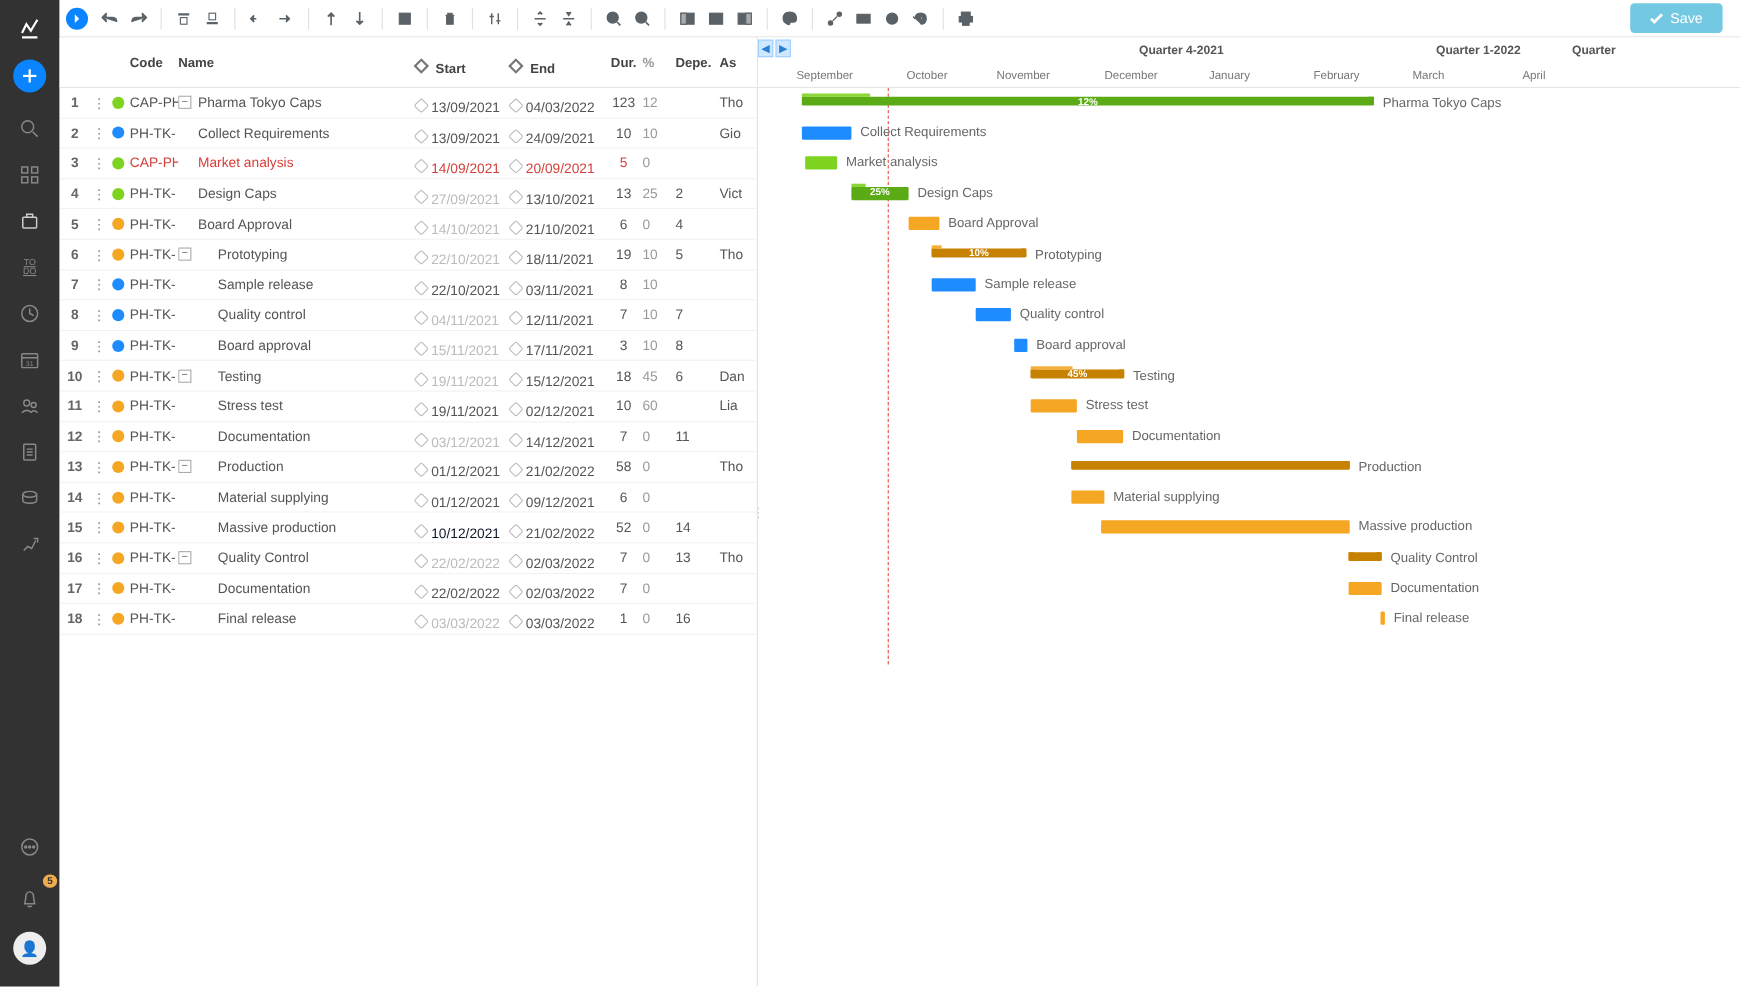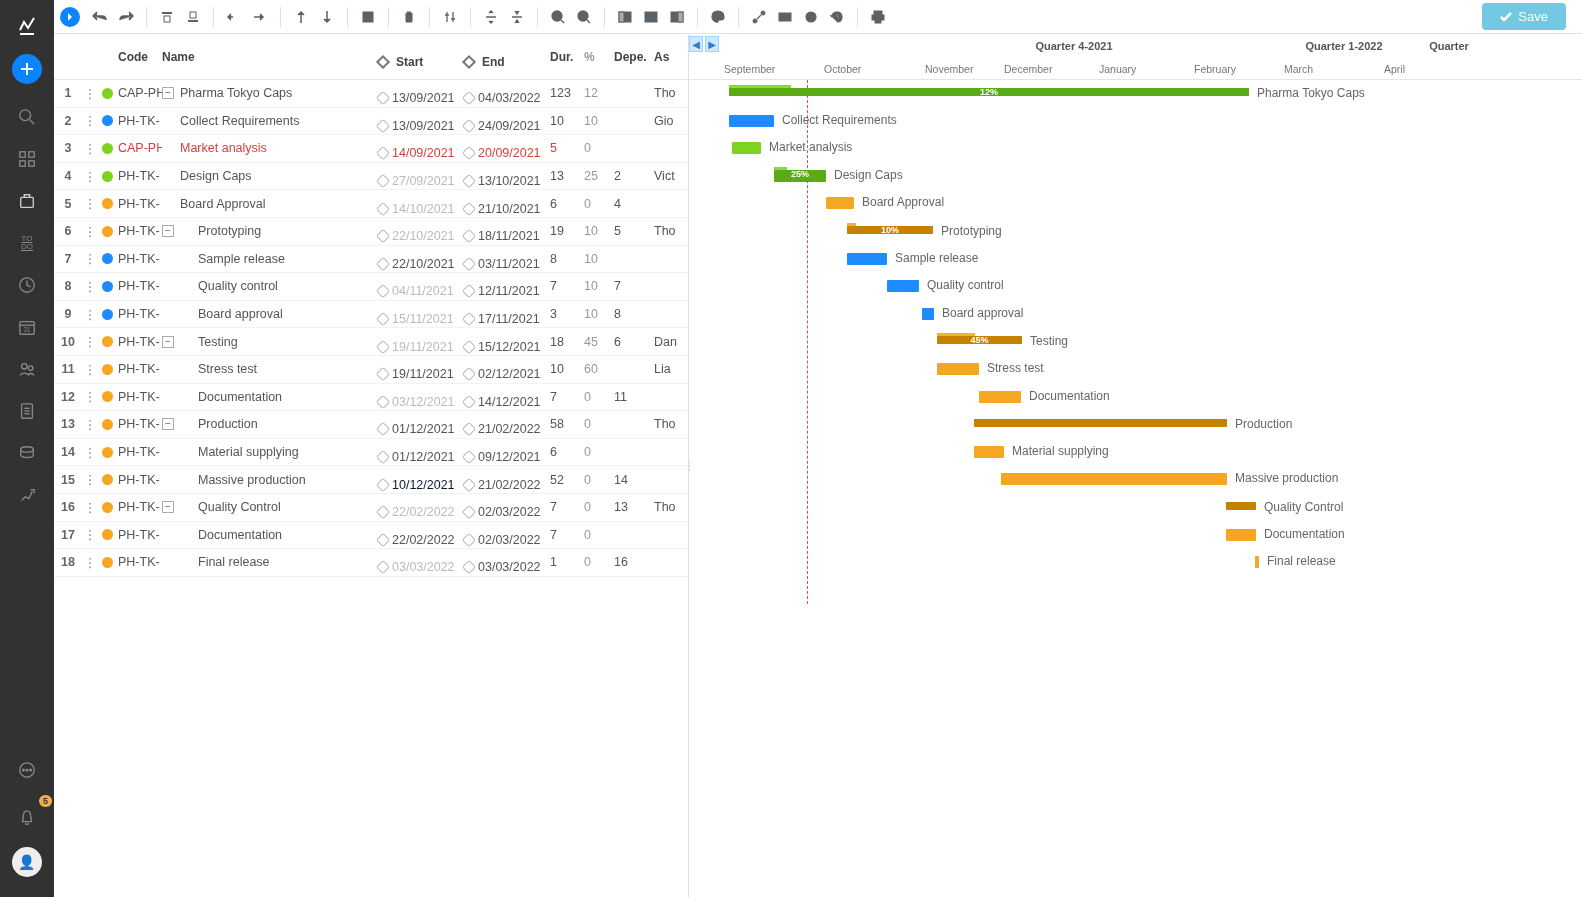--- a/index.html
+++ b/index.html
@@ -43,22 +43,22 @@
 .grid-row.overdue { color: #d43f3a; }
 .col-num { width: 28px; text-align: center; font-weight: bold; color: #666; }
 .col-drag { width: 16px; display: flex; align-items: center; justify-content: center; cursor: grab; color: #888; }
 .col-status { width: 18px; display: flex; align-items: center; justify-content: center; }
 .status-dot { width: 11px; height: 11px; border-radius: 50%; }
 .col-code { width: 46px; overflow: hidden; white-space: nowrap; padding-left: 2px; }
 .col-name { flex: 1; display: flex; align-items: center; overflow: hidden; white-space: nowrap; }
 .expand-toggle { width: 12px; height: 12px; border: 1px solid #aaa; display: inline-flex; align-items: center; justify-content: center; font-size: 10px; line-height: 1; margin-right: 6px; cursor: pointer; color: #666; }
 .indent1 .task-name { padding-left: 18px; }
 .indent2 .task-name { padding-left: 36px; }
-.col-start, .col-end { width: 86px; display: flex; align-items: center; gap: 4px; margin-top: 10px; }
-.col-dur { width: 34px; text-align: left; }
+.col-start, .col-end { width: 86px; display: flex; align-items: flex-start; gap: 4px; margin-top: 10px; }
+.col-dur { width: 34px; text-align: center; }
 .col-pct { width: 30px; color: #999; }
 .col-dep { width: 40px; }
 .col-asg { width: 34px; overflow: hidden; white-space: nowrap; }
 .milestone-ck { width: 10px; height: 10px; border: 1px solid #bbb; border-radius: 2px; transform: rotate(45deg); display: inline-block; }
 .header-ms { width: 10px; height: 10px; transform: rotate(45deg); border: 2px solid #777; display: inline-block; margin-right: 4px; }
 .placeholder-row { color: #bbb; font-style: italic; text-align: center; padding-left: 130px; }
 
 
 .gantt { flex: 1; position: relative; overflow: hidden; background: #fff; }
 .gantt-header { height: 46px; border-bottom: 1px solid #e5e5e5; position: relative; }
@@ -798,21 +798,21 @@
             <div class="gantt-nav-btn">▶</div>
           </div>
           <div class="gantt-header-top" id="gantt-quarters">
               <div class="quarter-lbl" style="left: 130px; width: 510px;">Quarter 4-2021</div>
               <div class="quarter-lbl" style="left: 400px; width: 510px;">Quarter 1-2022</div>
               <div class="quarter-lbl" style="left: 720px; width: 80px;">Quarter</div>
             </div>
           <div class="gantt-header-bottom" id="gantt-months">
               <div class="month-lbl" style="left: 35px;">September</div>
               <div class="month-lbl" style="left: 135px;">October</div>
-              <div class="month-lbl" style="left: 236px;">November</div>
+              <div class="month-lbl" style="left: 217px;">November</div>
               <div class="month-lbl" style="left: 315px;">December</div>
               <div class="month-lbl" style="left: 410px;">January</div>
               <div class="month-lbl" style="left: 505px;">February</div>
               <div class="month-lbl" style="left: 595px;">March</div>
               <div class="month-lbl" style="left: 695px;">April</div>
             </div>
         </div>
         <div class="gantt-body" id="gantt-body">
           <div class="today-line" id="today-line" style="left: 118px;"></div>
         <div class="gantt-row">

